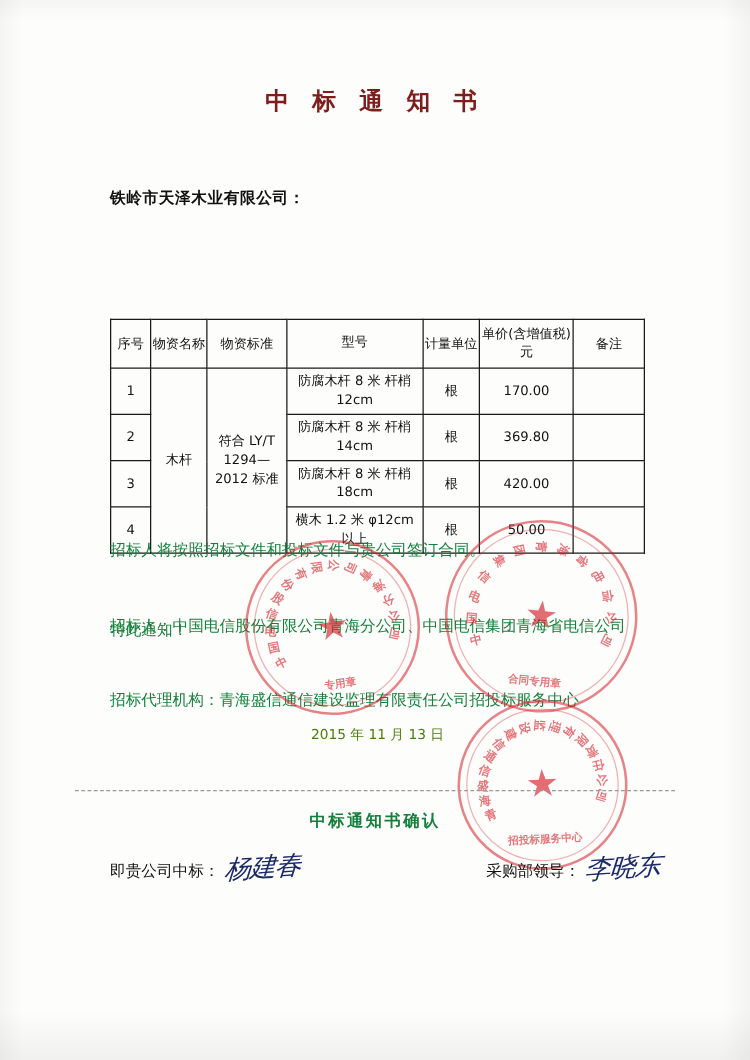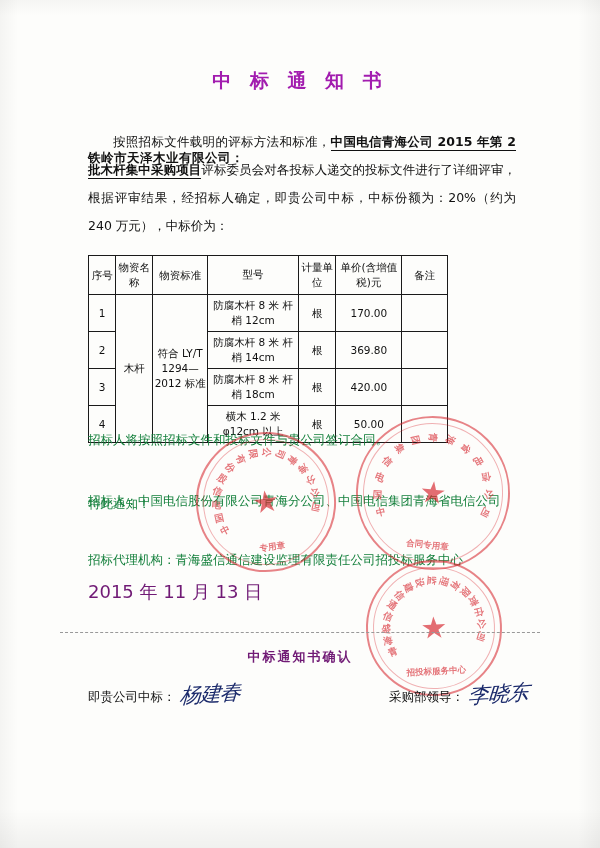--- a/index.html
+++ b/index.html
@@ -36,21 +36,21 @@
   .doc-title {
     position: absolute;
     top: 68px;
     left: 0;
     width: 600px;
     text-align: center;
     font-family: "DejaVu Serif", serif;
     font-weight: bold;
     font-size: 19px;
     letter-spacing: 6px;
-    color: #a21caf;
+    color: #7f1d1d;
   }
   .addressee {
     position: absolute;
     top: 102px;
     left: 88px;
     font-family: "DejaVu Sans", sans-serif;
     font-weight: bold;
     font-size: 12.5px;
     letter-spacing: 0.5px;
     color: #111;
@@ -69,21 +69,21 @@
   .u-bold {
     font-weight: bold;
     border-bottom: 1.5px solid #111;
     padding-bottom: 1px;
   }
   
   .tbl {
     position: absolute;
     left: 88px;
     top: 255px;
-    width: 360px;
+    width: 428px;
     border-collapse: collapse;
     font-size: 10.5px;
     color: #111;
     padding-left: 16px;
   }
   .tbl td, .tbl th {
     border: 1px solid #1a1a1a;
     text-align: center;
     vertical-align: middle;
     padding: 2px 1px;
@@ -109,41 +109,41 @@
     left: 88px;
     width: 428px;
     font-size: 12.5px;
     line-height: 29px;
     color: #15803d;
   }
   .date-line {
     position: absolute;
     left: 88px;
     width: 428px;
-    text-align: left;
-    font-size: 18px;
-    color: #701a75;
+    text-align: center;
+    font-size: 11px;
+    color: #4d7c0f;
   }
   .divider {
     position: absolute;
     left: 60px;
     top: 632px;
     width: 480px;
     border-top: 1px dashed #999;
   }
   .confirm-title {
     position: absolute;
     top: 648px;
     left: 0;
     width: 600px;
     text-align: center;
     font-size: 13px;
     font-weight: bold;
     letter-spacing: 2px;
-    color: #701a75;
+    color: #15803d;
   }
   .sig-row {
     position: absolute;
     top: 680px;
     left: 88px;
     width: 440px;
     display: flex;
     justify-content: space-between;
     font-size: 12.5px;
     color: #111;
@@ -228,23 +228,20 @@
 <body>
 
 <div class="page">
 
   <div class="paper-tint"></div>
 
   <div class="doc-title">中 标 通 知 书</div>
 
   <div class="addressee">铁岭市天泽木业有限公司：</div>
 
-  <div class="body-text p1">
-    <span>按照招标文件载明的评标方法和标准，</span><span class="u-bold">中国电信青海公司 2015 年第 2 批木杆集中采购项目</span><span>评标委员会对各投标人递交的投标文件进行了详细评审，根据评审结果，经招标人确定，即贵公司中标，中标份额为：20%（约为 240 万元），中标价为：</span>
-  </div>
 
   <table class="tbl">
     <thead>
       <tr>
         <td class="col-seq">序号</td>
         <td class="col-name">物资名称</td>
         <td class="col-std">物资标准</td>
         <td class="col-model">型号</td>
         <td class="col-unit">计量单位</td>
         <td class="col-price">单价(含增值税)元</td>

